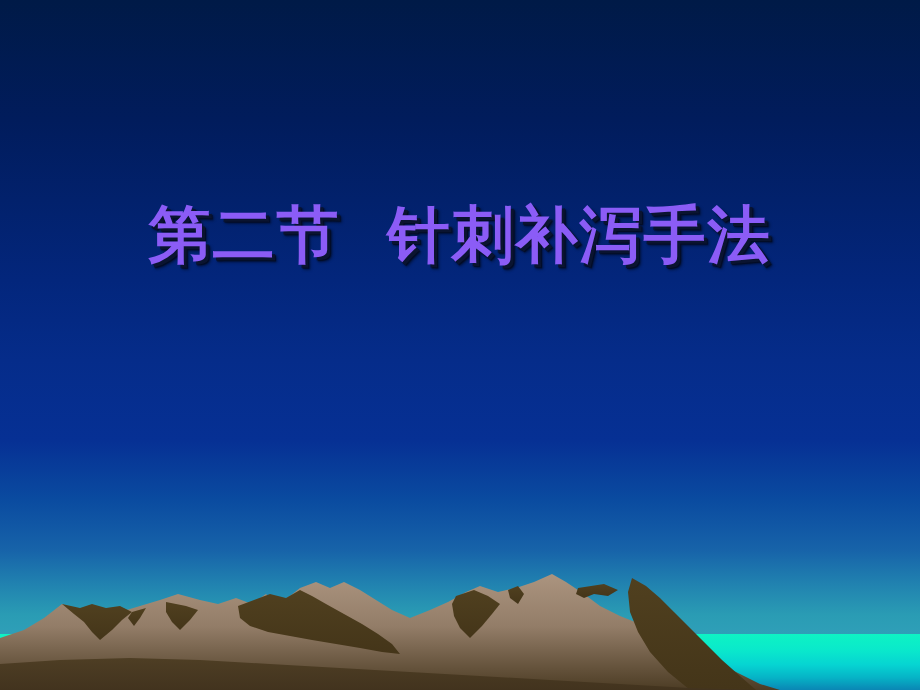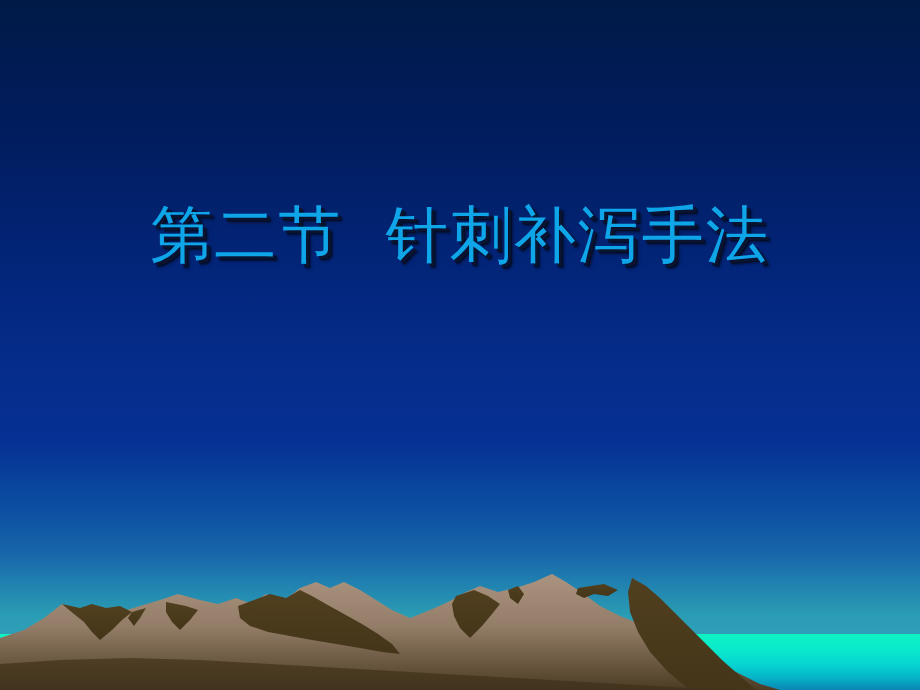--- a/index.html
+++ b/index.html
@@ -75,23 +75,23 @@
     left: 0;
     top: 196px;
     width: 920px;
     text-align: center;
   }
   .title-text {
     display: inline-block;
     font-family: "DejaVu Serif", "Liberation Serif", serif;
     font-size: 62px;
     line-height: 1.25;
-    font-weight: 400;
+    font-weight: 700;
     letter-spacing: 2px;
-    color: #0ea5e9;
+    color: #8b5cf6;
     white-space: pre;
     text-shadow:
        3px 3px 0   #0a1430,
        4px 4px 1px rgba(3,10,30,0.85),
        5px 5px 3px rgba(0,0,0,0.45);
   }
 </style>
 </head>
 <body>
 

